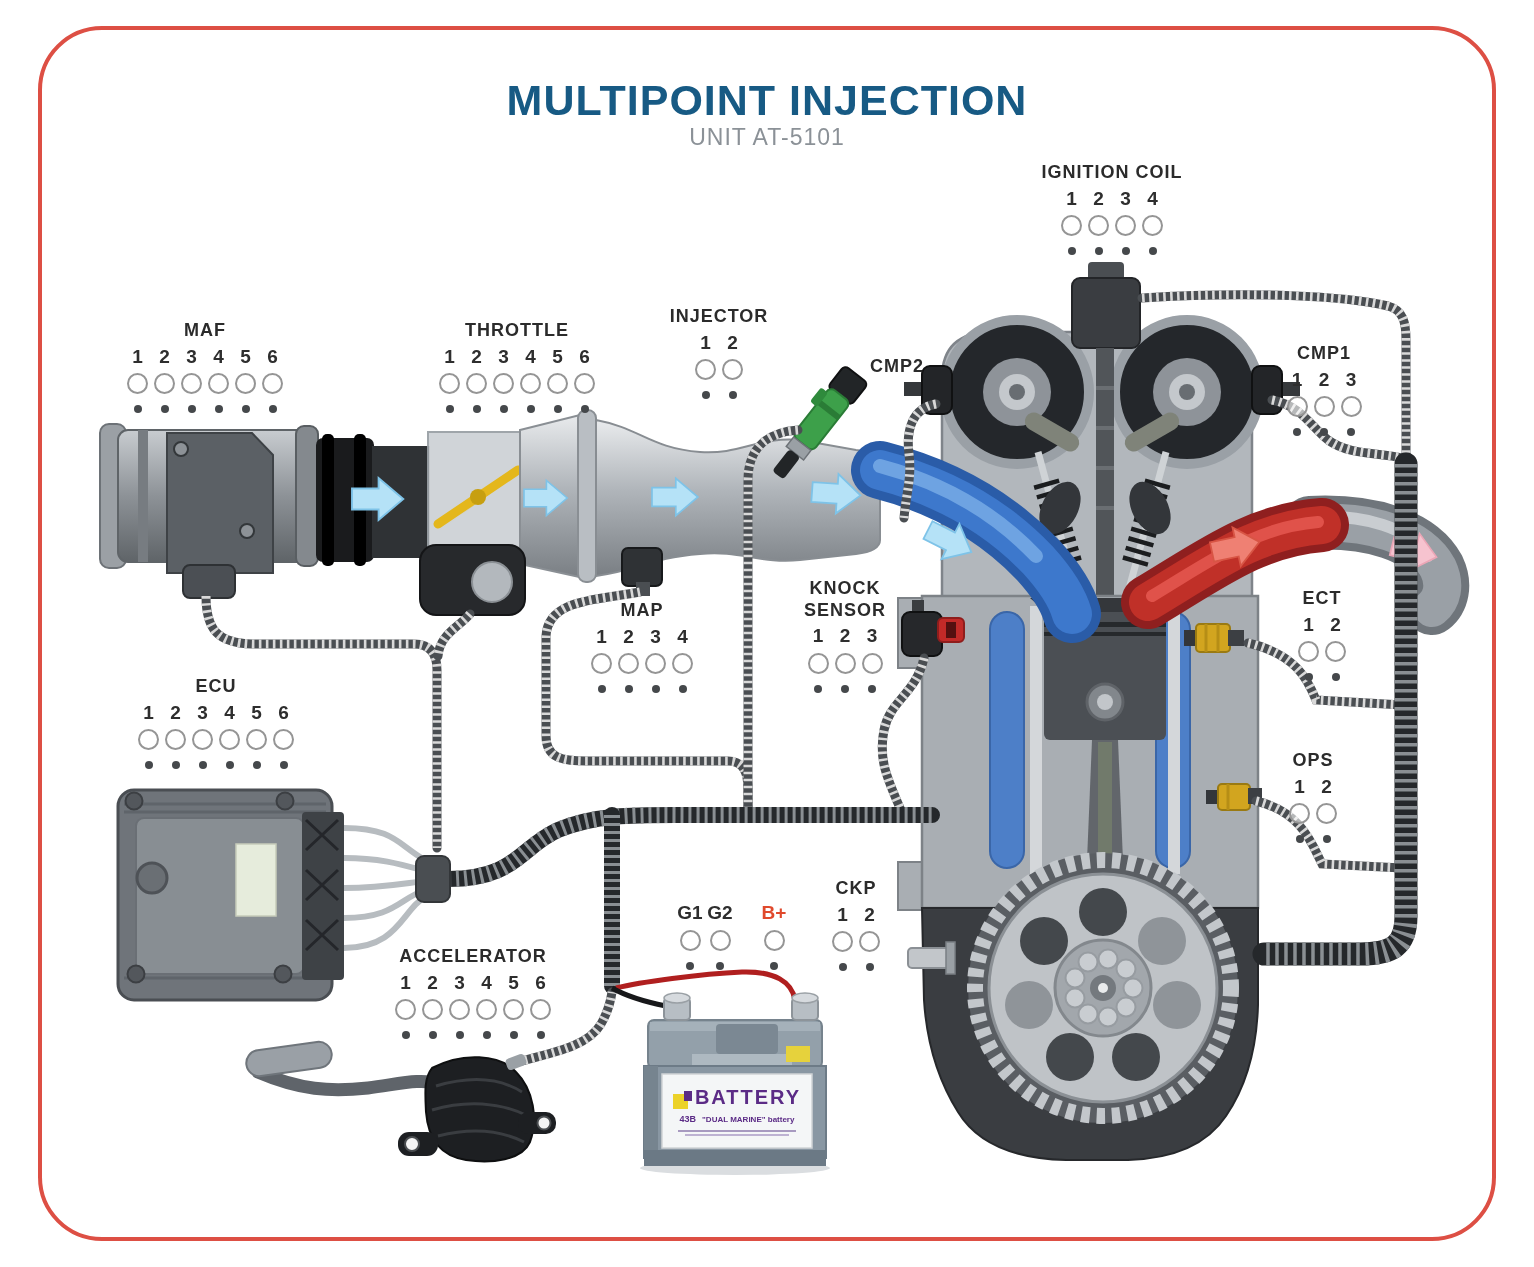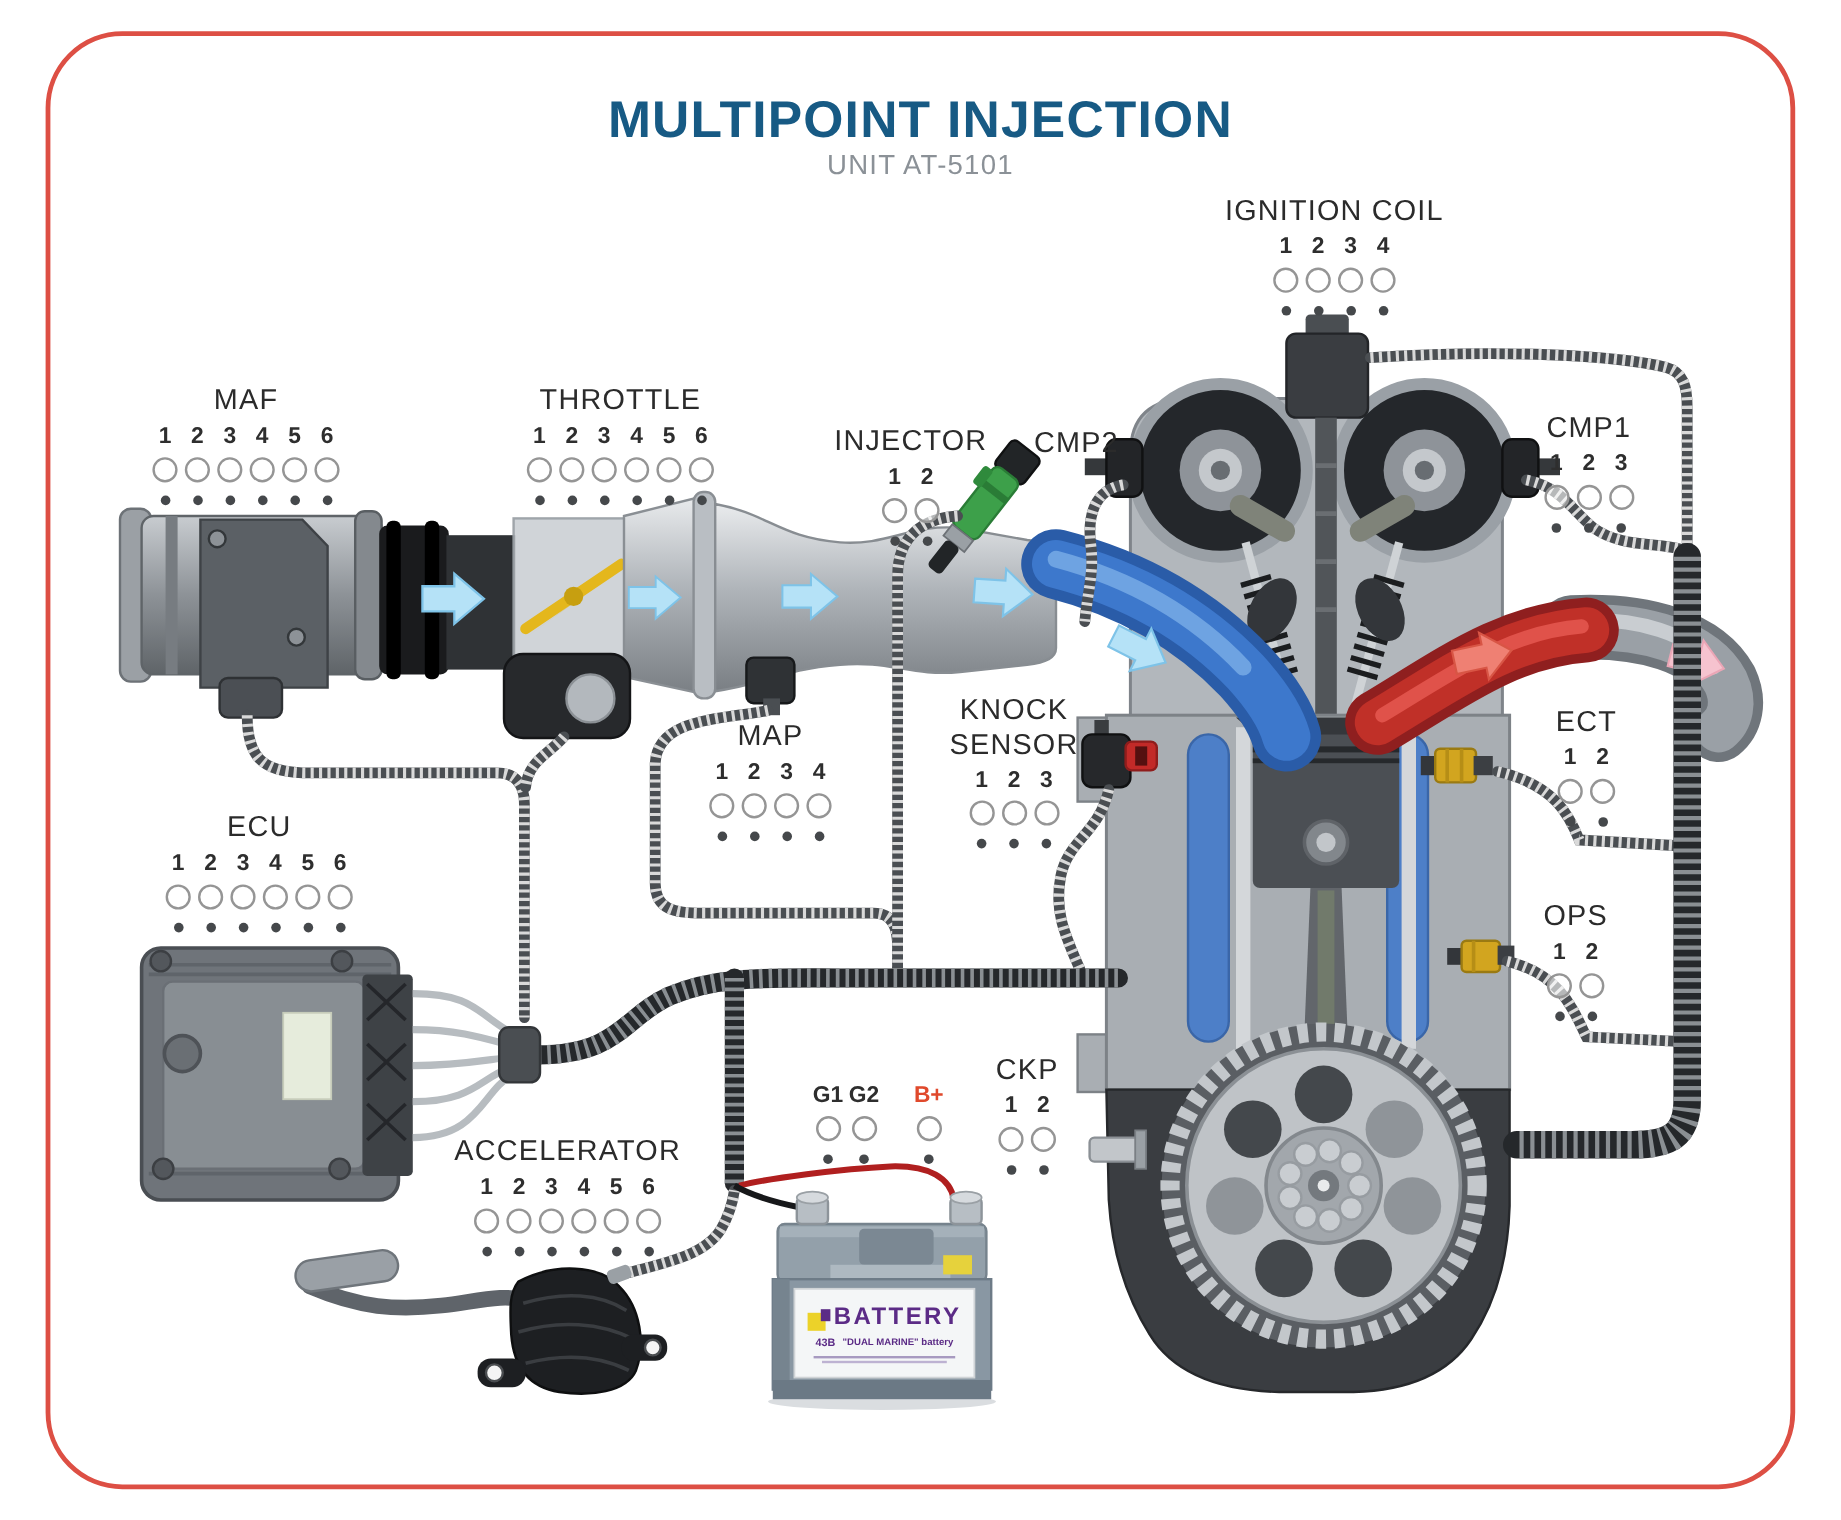--- a/index.html
+++ b/index.html
@@ -8,37 +8,37 @@
   .frame{position:absolute;left:38px;top:26px;right:38px;bottom:26px;
          border:4px solid var(--frame-border,#dd4f44);border-radius:64px;}
   .art{position:absolute;left:0;top:0;width:1534px;height:1267px;}
 
   .page-title{position:absolute;left:0;top:76px;width:100%;text-align:center;
               font-size:43px;font-weight:bold;letter-spacing:1px;color:var(--title,#175a84);}
   .page-subtitle{position:absolute;left:0;top:124px;width:100%;text-align:center;
               font-size:23px;font-weight:normal;letter-spacing:1px;color:var(--subtitle,#8b9197);}
 
   .pin-group{position:absolute;display:flex;flex-direction:column;align-items:center;z-index:6;}
-  .pg-label{font-size:24px;font-weight:normal;color:var(--pin-label,#2b2b2b);
+  .pg-label{font-size:18px;font-weight:bold;color:var(--pin-label,#2b2b2b);
             letter-spacing:1px;line-height:1.2;text-align:right;white-space:nowrap;}
   .pins-row{display:flex;margin-top:5px;}
   .pin-cell{width:27px;display:flex;flex-direction:column;align-items:center;}
   .pin-cell.wide{width:30px;}
   .pin-num{font-size:19px;font-weight:bold;color:#2e2e2e;line-height:1.1;}
   .pin-circle{width:17px;height:17px;border:2.4px solid #959595;border-radius:50%;
               margin-top:6px;background:rgba(255,255,255,.6);}
   .pin-dot{width:8px;height:8px;border-radius:50%;background:#45484b;margin-top:11px;}
 
   .battery-label{position:absolute;left:664px;top:1076px;width:146px;height:70px;z-index:5;
                  display:flex;flex-direction:column;align-items:center;justify-content:center;}
   .batt-row1{display:flex;align-items:flex-end;gap:7px;}
   .batt-logo{width:15px;height:15px;background:#ecd229;position:relative;}
   .batt-logo::after{content:"";position:absolute;right:-4px;top:-3px;width:8px;height:10px;background:#5b2b86;}
   .batt-brand{font-size:20px;font-weight:bold;letter-spacing:2px;color:var(--battery-text,#5b2b86);}
-  .batt-row2{display:flex;gap:6px;margin-top:5px;align-items:flex-start;}
+  .batt-row2{display:flex;gap:6px;margin-top:5px;align-items:flex-end;}
   .batt-model{font-size:9px;font-weight:bold;color:var(--battery-text,#5b2b86);}
   .batt-tag{font-size:8px;font-weight:bold;color:var(--battery-text,#5b2b86);}
   .batt-fineprint{margin-top:6px;width:118px;height:2px;background:#a79ac0;}
   .batt-fineprint2{margin-top:2px;width:104px;height:2px;background:#bdb2d2;}
 </style>
 </head>
 <body>
 
 <div class="stage">
   <div class="frame"></div>
@@ -405,21 +405,21 @@
           <div class="pin-dot"></div>
         </div>
         <div class="pin-cell">
           <div class="pin-num">6</div>
           <div class="pin-circle"></div>
           <div class="pin-dot"></div>
         </div>
       </div>
   </div>
 
-  <div class="pin-group" style="left:709px;top:306px;width:100px;margin-top:48px;">
+  <div class="pin-group" style="left:669px;top:306px;width:100px;">
     <div class="pg-label">INJECTOR</div>
     <div class="pins-row">
         <div class="pin-cell">
           <div class="pin-num">1</div>
           <div class="pin-circle"></div>
           <div class="pin-dot"></div>
         </div>
         <div class="pin-cell">
           <div class="pin-num">2</div>
           <div class="pin-circle"></div>

